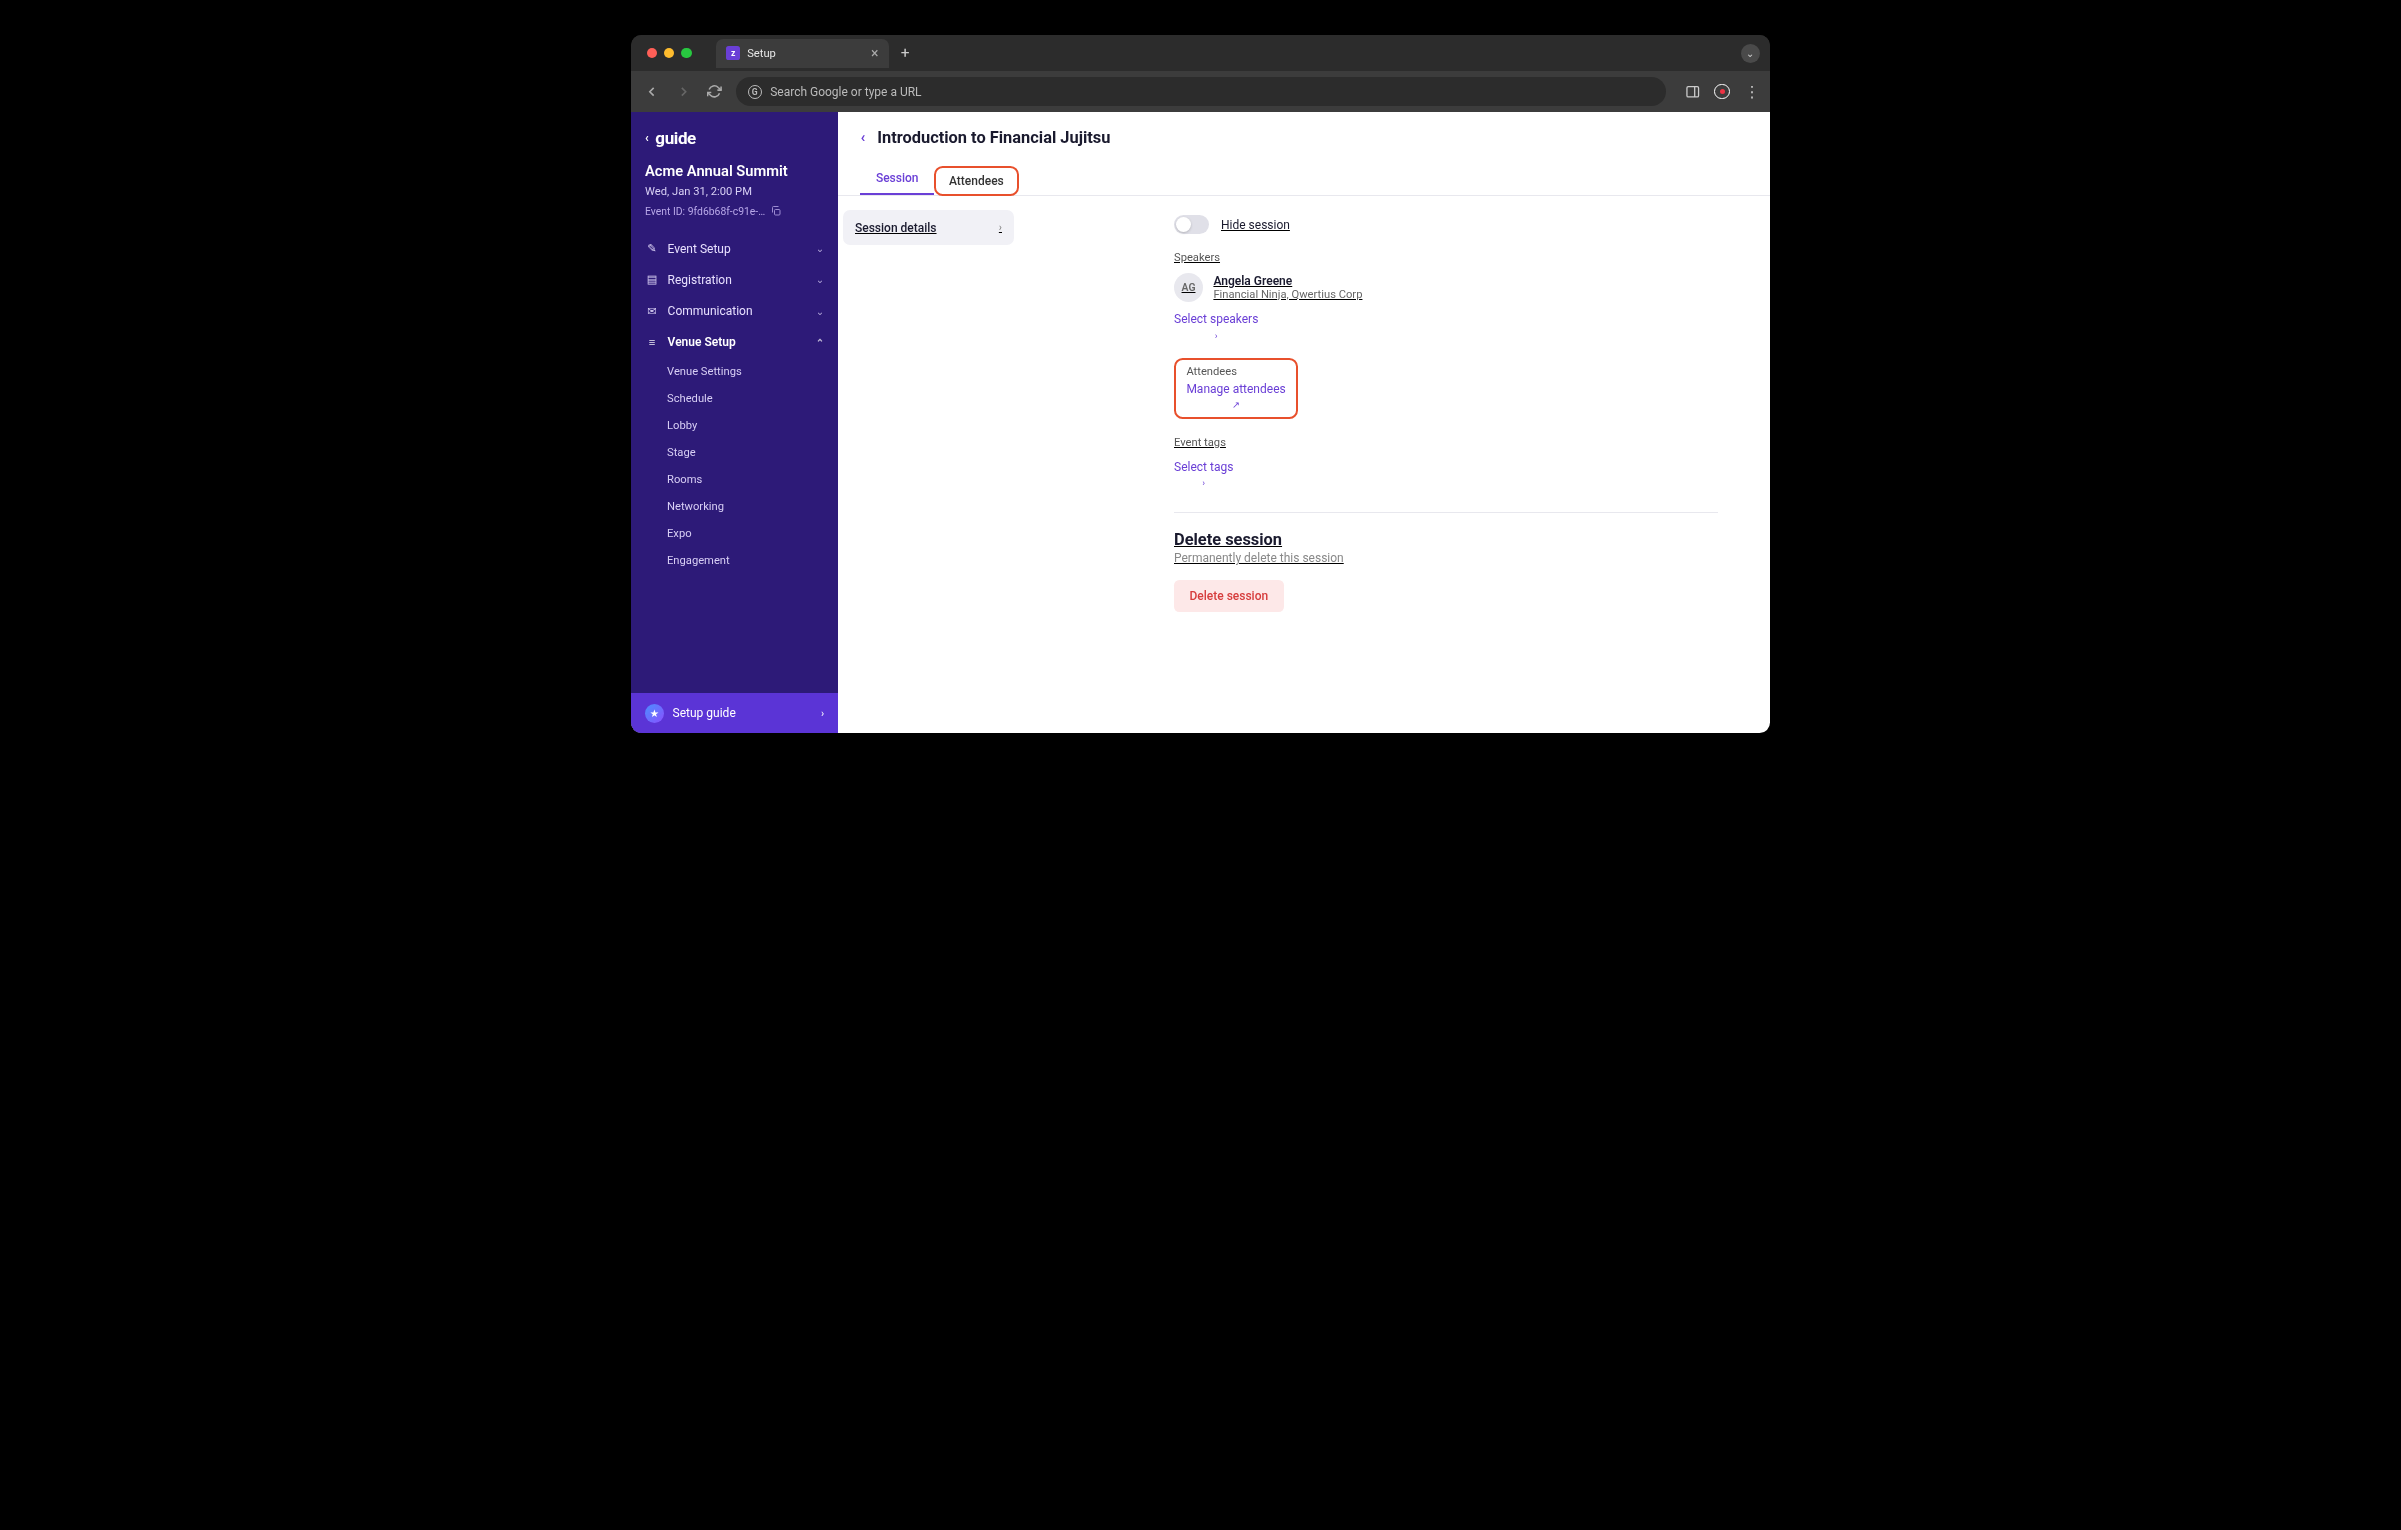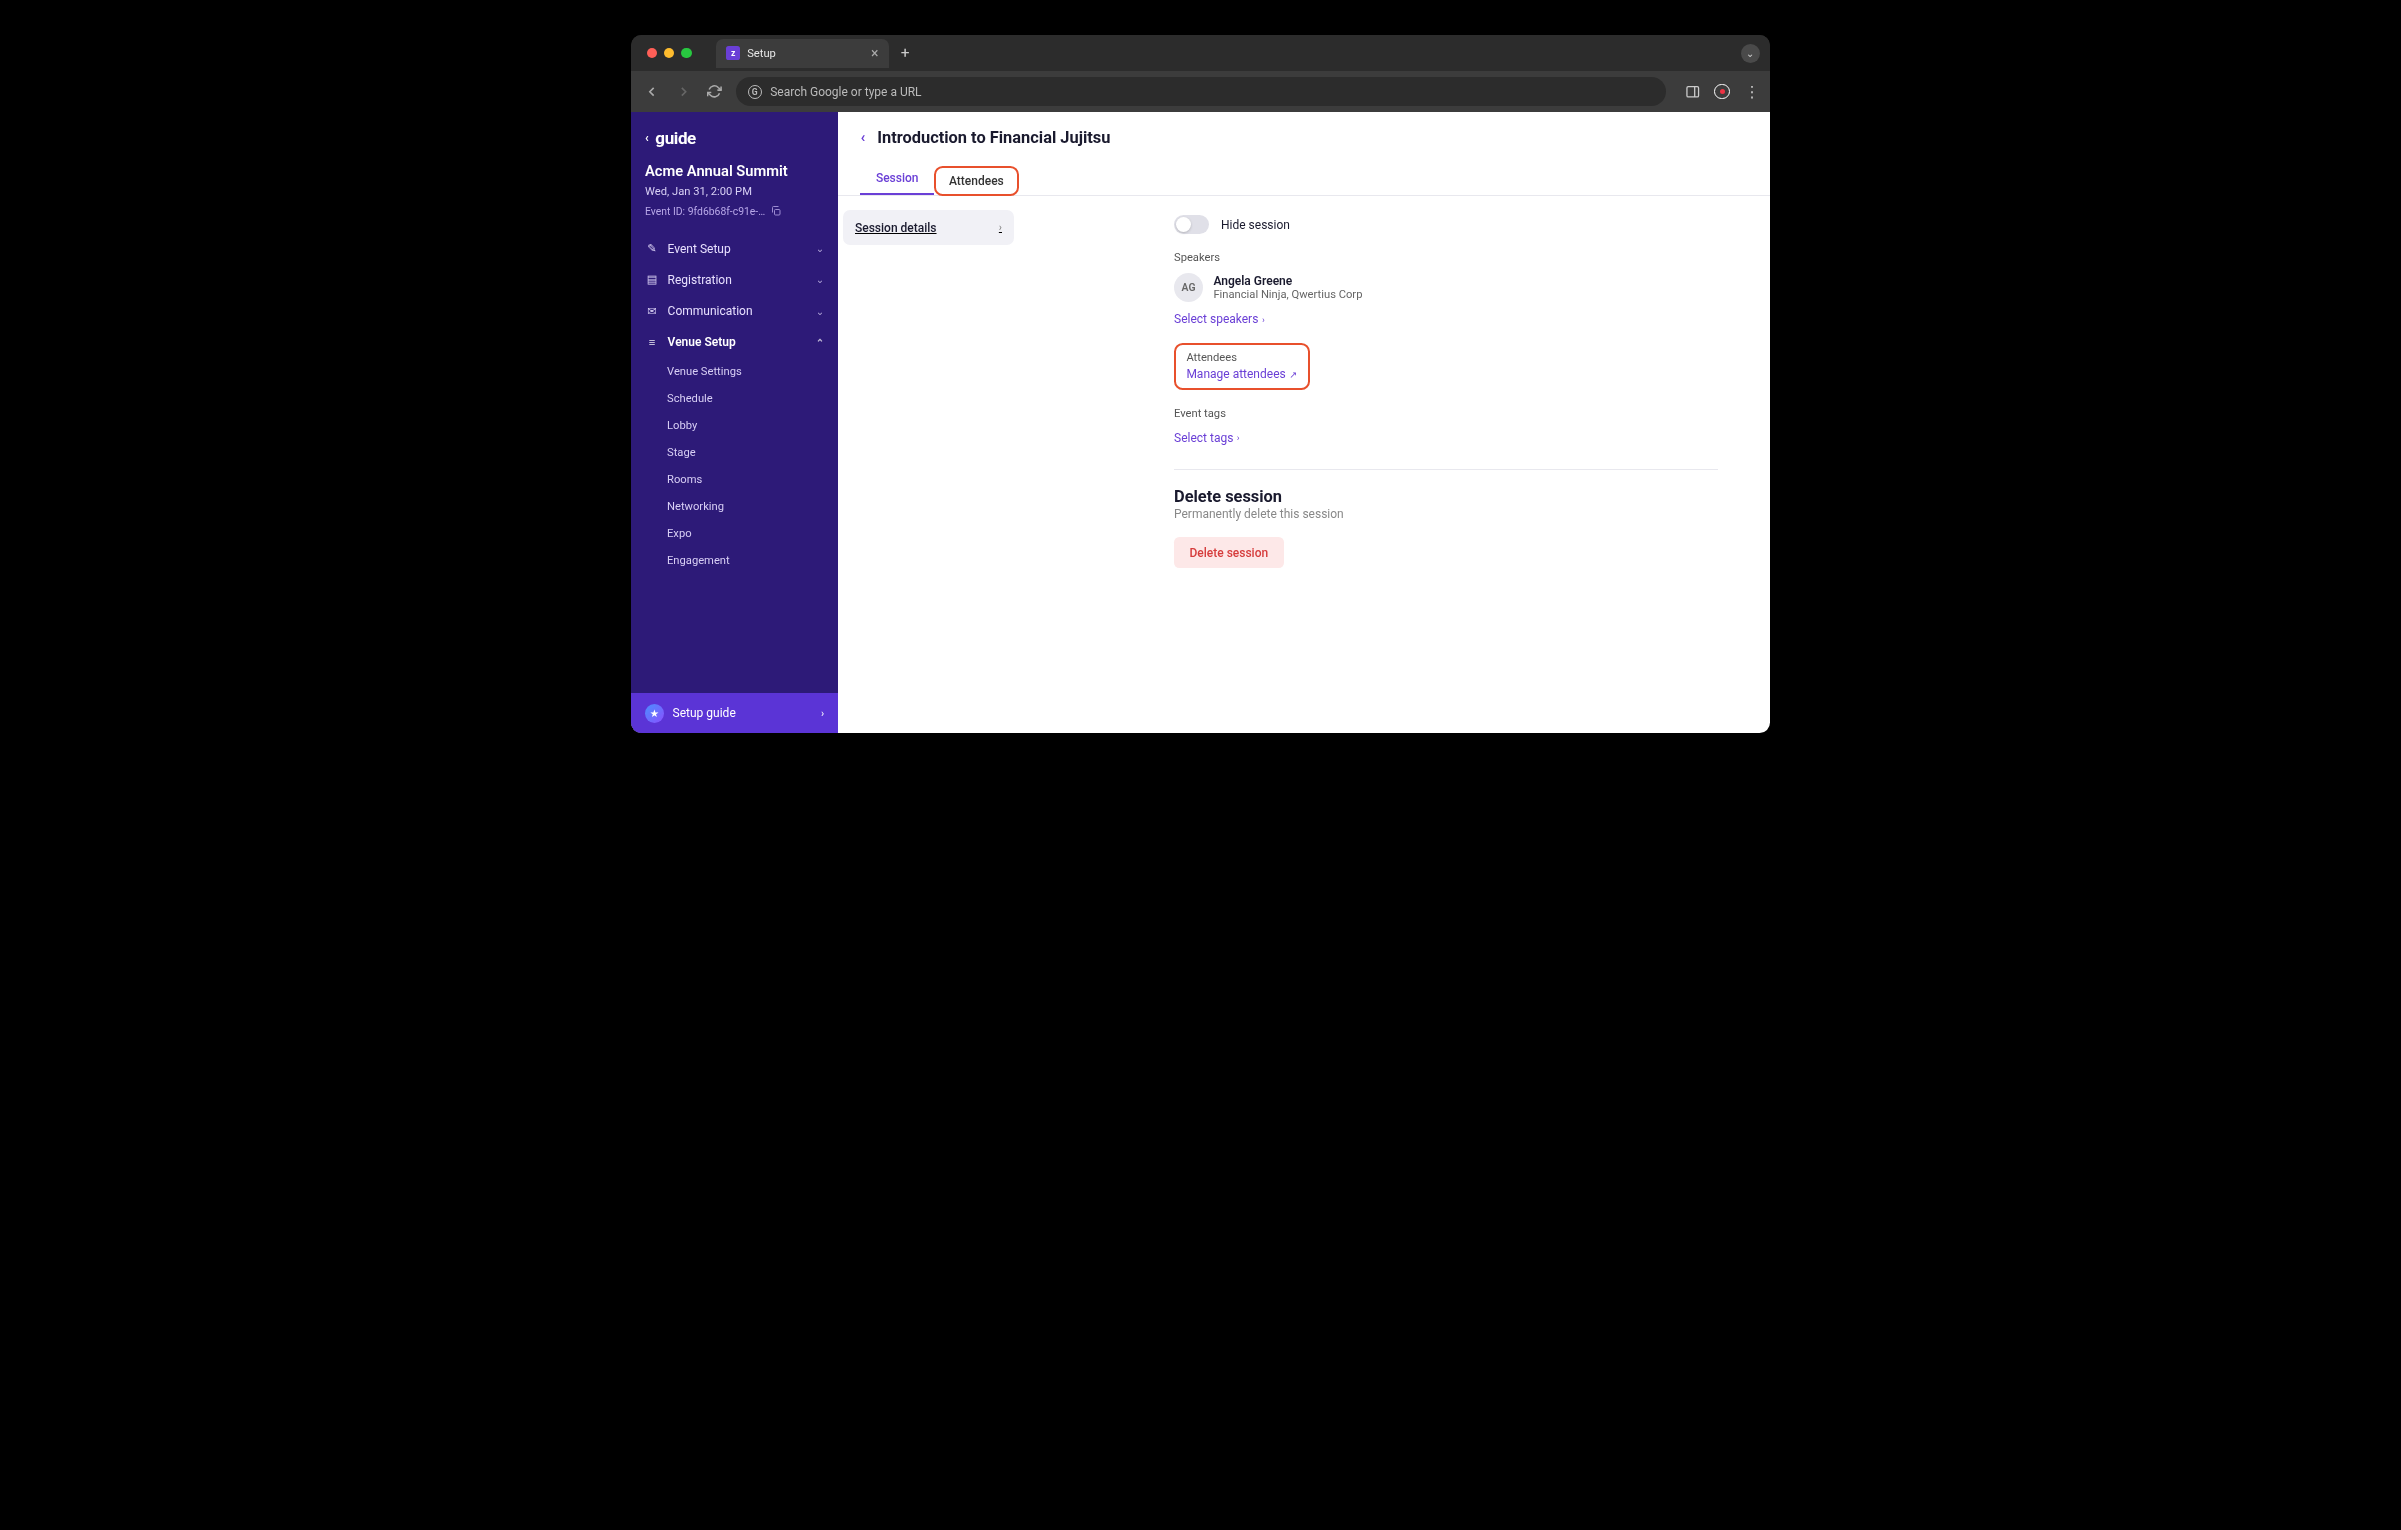--- a/index.html
+++ b/index.html
@@ -48,32 +48,32 @@
 .pg-title { display:flex; align-items:center; gap:12px; font-size:16.4px; font-weight:700; color:#1a1a2e; margin-bottom:15.5px; }
 .pg-title .back { color:#6a3fd6; cursor:pointer; font-size:15.5px; }
 .pg-tabs { display:flex; gap:0;align-items:flex-end; }
 .pg-tab { padding:8.6px 15.5px; font-size:12px; font-weight:500; cursor:pointer; color:#333; border-bottom:2.6px solid transparent; }
 .pg-tab.active { color:#6a3fd6; border-bottom-color:#6a3fd6; }
 .pg-tab.hl { border:2.6px solid #e8502c; border-radius:8.6px; padding:6px 13px; margin-bottom:-0.9px; }
 .pg-body { flex:1; display:flex; overflow-y:auto; }
 .subnav { width:181px; padding:14px 5px;text-decoration:underline; }
 .sn-item { background:#f1f1f6; border-radius:7px; padding:10.4px 12px; font-size:12px; font-weight:500; color:#1a1a2e; display:flex; align-items:center; justify-content:space-between; cursor:pointer; }
 .sn-item .chv { color:#888; font-size:10.4px; }
-.content { flex:1; padding:19px 52px 35px 155px; }
+.content { flex:1; padding:19px 52px 35px 155px;text-decoration:underline; }
 .row { margin-bottom:17px; }
 .toggle-row { display:flex; align-items:center; gap:12px; }
 .toggle { width:35px; height:19px; background:#e0e0e8; border-radius:9.5px; position:relative; cursor:pointer; }
 .toggle::after { content:''; position:absolute; left:1.7px; top:1.7px; width:15.5px; height:15.5px; background:#fff; border-radius:50%; box-shadow:0 0.9px 2.6px rgba(0,0,0,.2); }
 .lbl { font-size:12px; color:#1a1a2e; }
 .sec-label { font-size:11.2px; color:#555; margin-bottom:8.6px; }
 .speaker { display:flex; align-items:center; gap:10.4px; margin-bottom:8.6px; }
 .avatar { width:29px; height:29px; border-radius:50%; background:#e8e8ee; display:flex; align-items:center; justify-content:center; font-size:10.4px; font-weight:600; color:#666; }
 .sp-name { font-size:12px; font-weight:600; color:#1a1a2e; }
 .sp-role { font-size:11.2px; color:#666; }
-.link { color:#6a3fd6; font-size:12px; cursor:pointer; display:inline-flex; align-items:center; gap:3.5px; }
+.link { color:#6a3fd6; font-size:12px; cursor:pointer; display:inline-flex; align-items:center; gap:3.5px;flex-direction:column; }
 .link .arr { font-size:9.5px; }
 .hl-box { border:2.6px solid #e8502c; border-radius:8.6px; padding:5.2px 10.4px 7px; display:inline-block; }
 .hl-box .sec-label { margin-bottom:1.7px; }
 .divider { height:0.9px; background:#e8e8ee; margin:24px 0 17px; }
 .del-title { font-size:16.4px; font-weight:700; color:#1a1a2e; margin-bottom:1.7px; }
 .del-sub { font-size:12px; color:#888; margin-bottom:15.5px; }
 .del-btn { background:#fde8e8; color:#d63c3c; border:none; padding:8.6px 15.5px; border-radius:5.2px; font-size:12px; font-weight:500; cursor:pointer; }
 </style>
 </head>
 <body>

